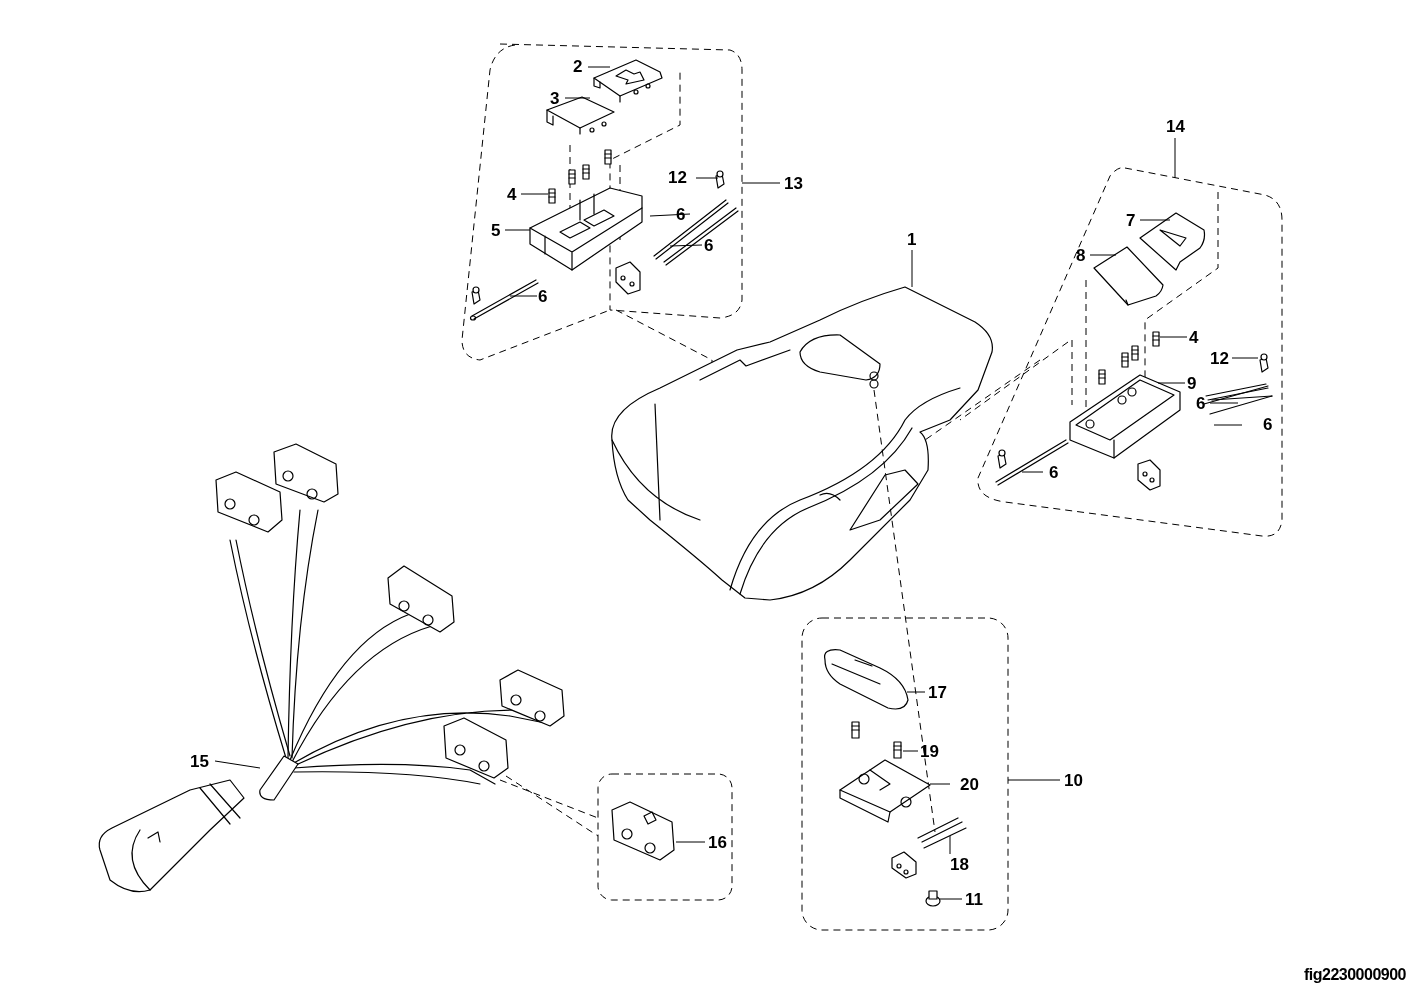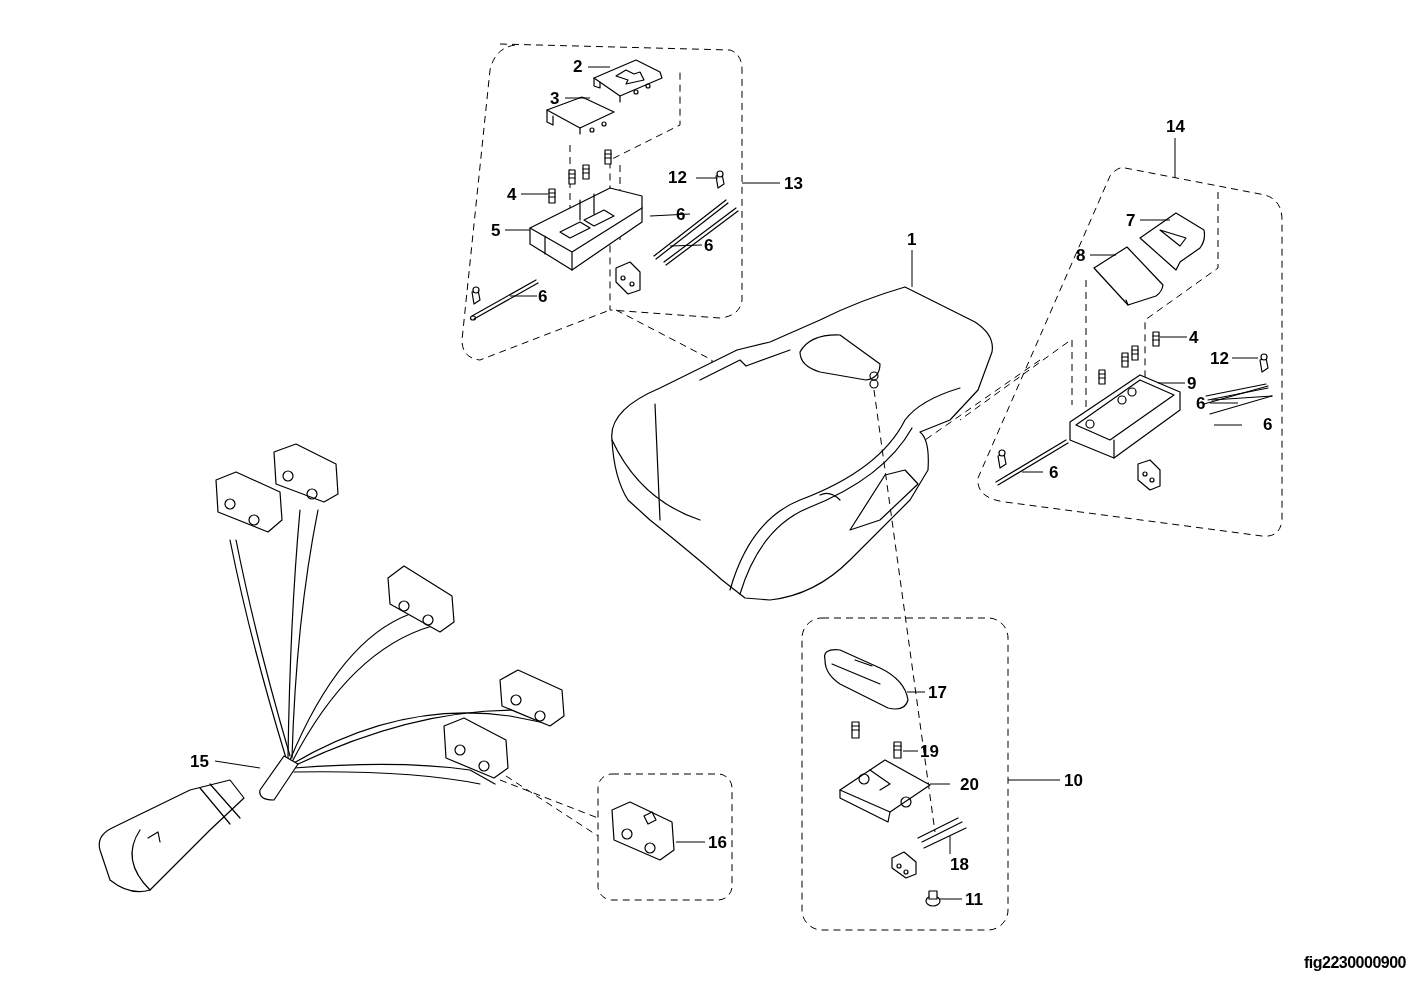--- a/index.html
+++ b/index.html
@@ -3,21 +3,21 @@
 <meta charset="utf-8">
 <style>
   html,body{margin:0;padding:0;background:#fff;}
   body{width:1412px;height:1000px;position:relative;overflow:hidden;font-family:"Liberation Sans",sans-serif;}
   svg#diagram{position:absolute;left:0;top:0;width:1412px;height:1000px;}
   .ln{fill:none;stroke:#000;stroke-width:1.2;stroke-linejoin:round;stroke-linecap:round;}
   .ln2{fill:#fff;stroke:#000;stroke-width:1.2;stroke-linejoin:round;}
   .dash{fill:none;stroke:#000;stroke-width:1;stroke-dasharray:7 5;}
   .lead{stroke:#000;stroke-width:1;fill:none;}
   .lbl{font-family:"Liberation Sans",sans-serif;font-weight:bold;font-size:17px;fill:#000;transform-box:fill-box;}
-  .fig{position:absolute;right:6px;bottom:28px;font-family:"Liberation Sans",sans-serif;font-weight:bold;font-size:16px;letter-spacing:-0.5px;color:#000;}
+  .fig{position:absolute;right:6px;bottom:16px;font-family:"Liberation Sans",sans-serif;font-weight:bold;font-size:16px;letter-spacing:-0.5px;color:#000;}
 </style>
 </head>
 <body>
 
 <svg id="diagram" viewBox="0 0 1412 1000" xmlns="http://www.w3.org/2000/svg">
 
   <g>
     <path class="dash" d="M500,44 L730,50 Q742,54 742,70 L742,300 Q740,316 720,318 L610,310 L610,160 L680,125 L680,70"></path>
     <path class="dash" d="M515,45 Q495,48 490,70 L462,340 Q462,358 480,360 L610,310"></path>
     <path class="dash" d="M570,145 L570,225 M620,165 L620,240"></path>

